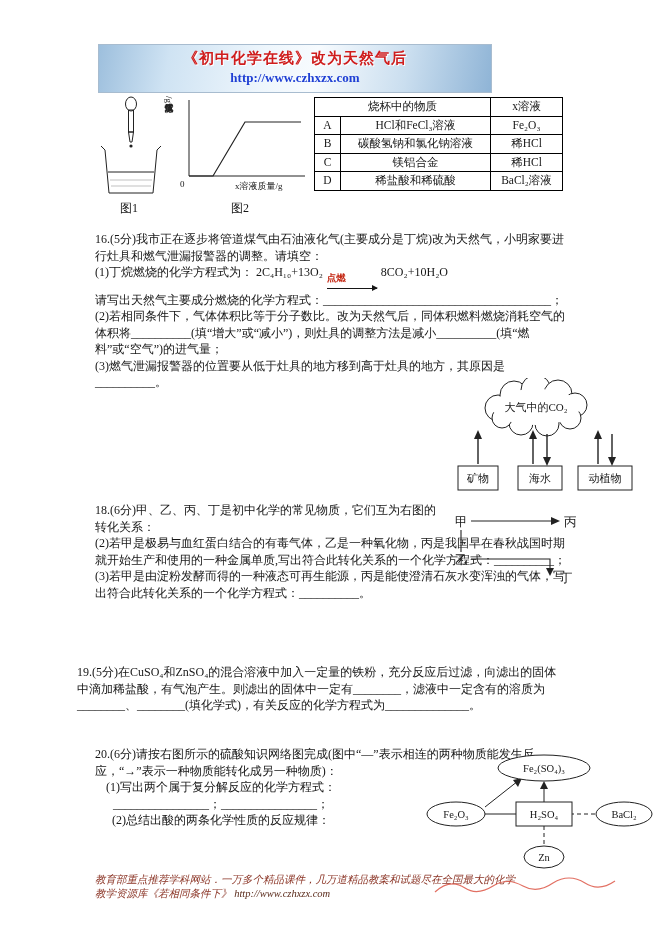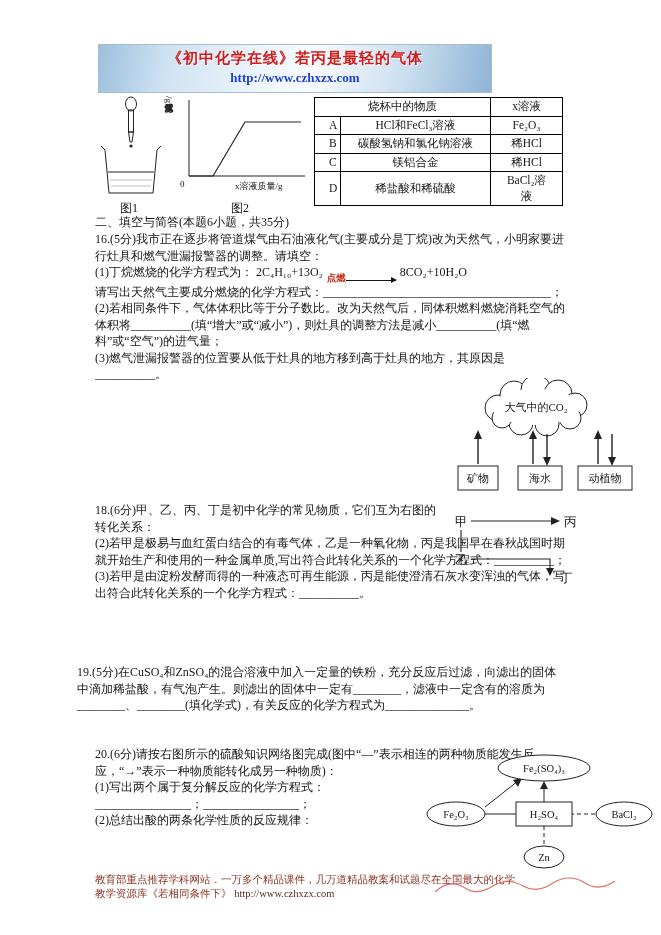--- a/index.html
+++ b/index.html
@@ -13,44 +13,44 @@
           border:1px solid #a8bccf;}
   .banner-title{font-size:15px;font-weight:bold;color:#cf1d1d;letter-spacing:1px;margin-top:4px;
                 text-shadow:1px 1px 0 #ffffff;}
   .banner-url{font-size:13px;font-weight:bold;color:#1f3fd4;margin-top:2px;}
   
   .figlabel{font-size:12px;text-align:center;}
   .ylab{writing-mode:vertical-rl;font-size:9px;line-height:10px;color:#222;}
   
   .opts{border-collapse:collapse;table-layout:fixed;width:248px;}
   .opts th,.opts td{border:1px solid #000;font-size:11.5px;font-weight:normal;text-align:center;
-                    padding:1px 14px;line-height:1.35;font-family:"Liberation Serif",serif;}
+                    padding:1px 6px;line-height:1.35;font-family:"Liberation Serif",serif;}
   .col-id{width:26px;}.col-sub{width:150px;}.col-sol{width:72px;}
   
   .chem-eq{white-space:nowrap;margin-top:33px;}
-  .cond-arrow{display:inline-flex;flex-direction:row;align-items:flex-end;vertical-align:-5px;margin:0 4px;}
+  .cond-arrow{display:inline-flex;flex-direction:column;align-items:flex-start;vertical-align:-5px;margin:0 4px;}
   .cond{font-size:9.5px;line-height:1;color:#c42713;font-weight:bold;}
   .arrow-shaft{position:relative;width:50px;height:8px;}
   .arrow-shaft::before{content:"";position:absolute;left:0;top:4px;width:100%;height:1px;background:#161616;}
   .arrow-shaft::after{content:"";position:absolute;right:-1px;top:1px;
                       border-left:6px solid #161616;border-top:3.5px solid transparent;border-bottom:3.5px solid transparent;}
   .half{width:352px;}
-  .narrow{width:252px;}
-  
-  .footer p{font-size:10.5px;line-height:14px;color:#8a3324;}
+  .narrow{width:252px;text-align:center;}
+  
+  .footer p{font-size:10.5px;line-height:14px;color:#8a3324;font-style:italic;}
   .footer .url{color:#5a2a1a;}
   svg text{font-family:"Liberation Serif","DejaVu Serif",serif;fill:#161616;}
 </style>
 </head>
 <body>
 
 <div class="page">
 
   <div class="banner abs">
-    <div class="banner-title">《初中化学在线》若丙是最轻的气体</div>
+    <div class="banner-title">《初中化学在线》改为天然气后</div>
     <div class="banner-url">http://www.czhxzx.com</div>
   </div>
 
   <div class="abs" style="left:93px;top:96px;">
     <svg width="72" height="102">
       <ellipse cx="38" cy="8" rx="5.5" ry="7" fill="none" stroke="#222"></ellipse>
       <rect x="35.5" y="14" width="5" height="22" fill="none" stroke="#222"></rect>
       <polygon points="35.5,36 40.5,36 39,46 37,46" fill="none" stroke="#222"></polygon>
       <circle cx="38" cy="50" r="1.6" fill="#222"></circle>
       <path d="M12,54 L16,97 L60,97 L64,54" fill="none" stroke="#222"></path>
@@ -102,21 +102,20 @@
       <td>稀HCl</td>
     </tr>
     <tr>
       <td>D</td>
       <td>稀盐酸和稀硫酸</td>
       <td>BaCl₂溶液</td>
     </tr>
   </tbody>
     </table>
 
-  <p class="abs" style="left:95px;top:214px;width:478px;">二、填空与简答(本题6小题，共35分)</p>
 
   <div class="abs q" style="left:95px;top:231px;width:480px;">
     <p>16.(5分)我市正在逐步将管道煤气由石油液化气(主要成分是丁烷)改为天然气，小明家要进行灶具和燃气泄漏报警器的调整。请填空：</p>
     <p>
       <span>(1)丁烷燃烧的化学方程式为：</span>
       <span class="chem-eq">
         <span>2C₄H₁₀+13O₂</span><span class="cond-arrow">
             <span class="cond">点燃</span>
             <span class="arrow-shaft"></span>
           </span><span>8CO₂+10H₂O</span>

